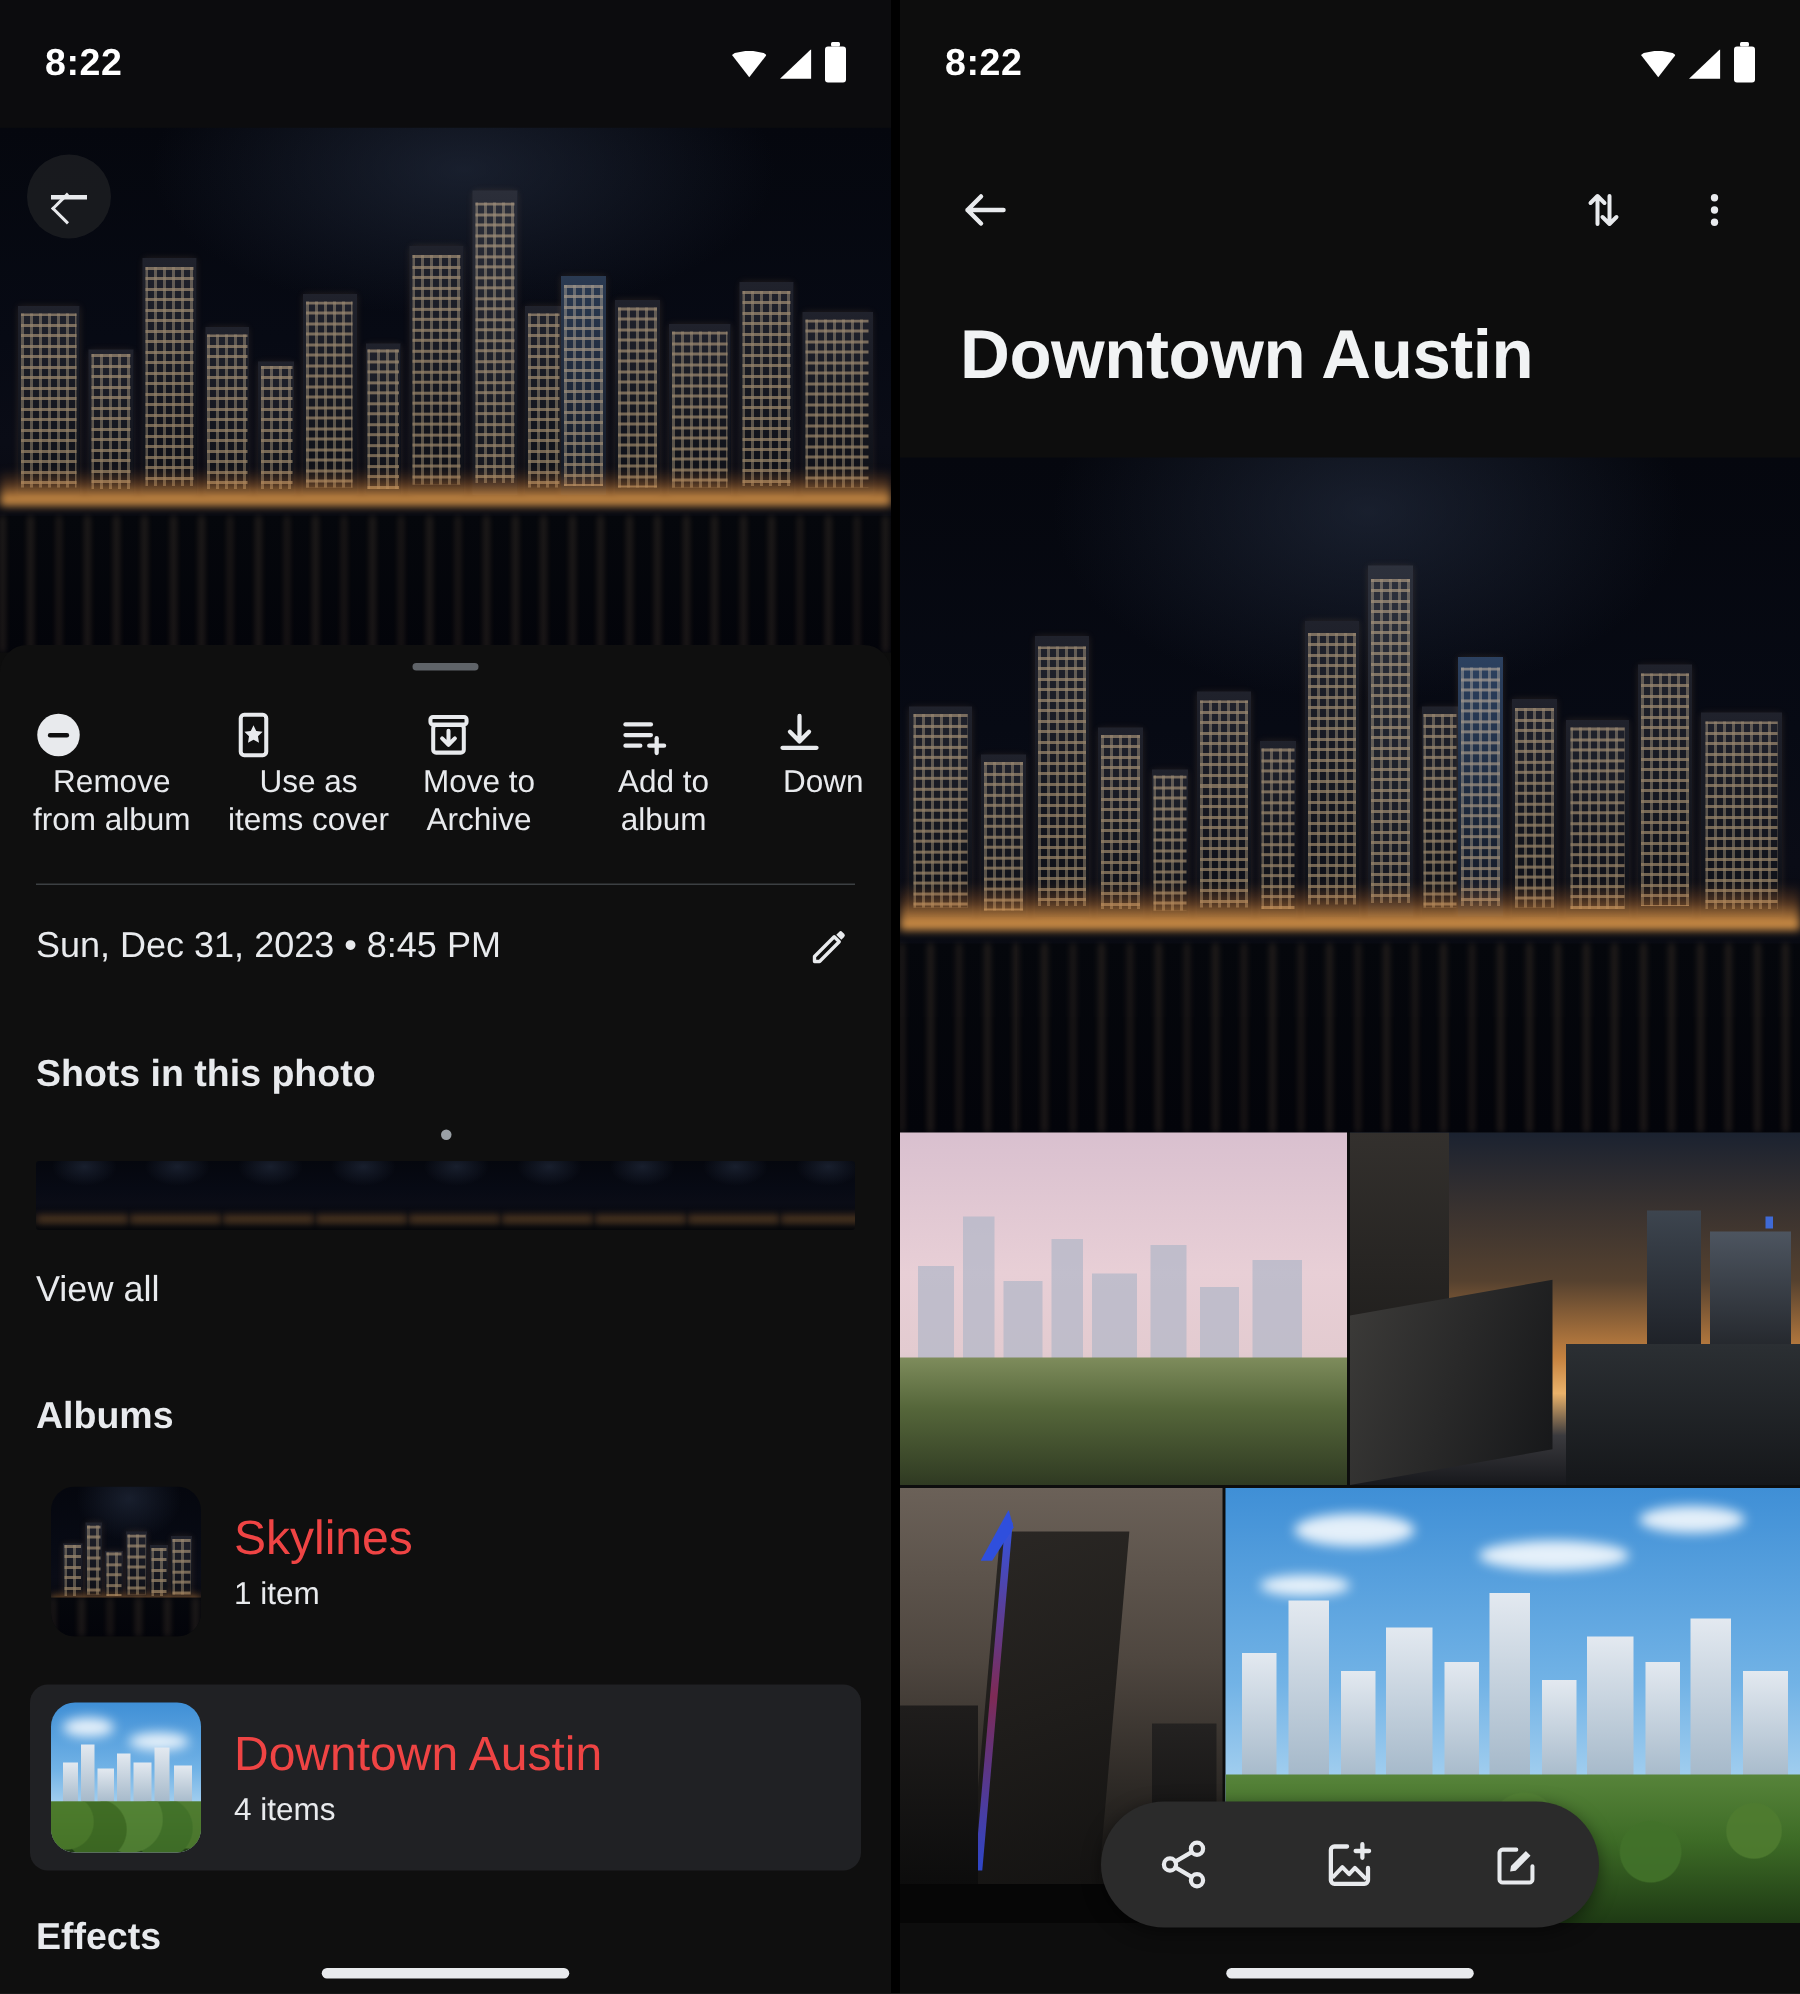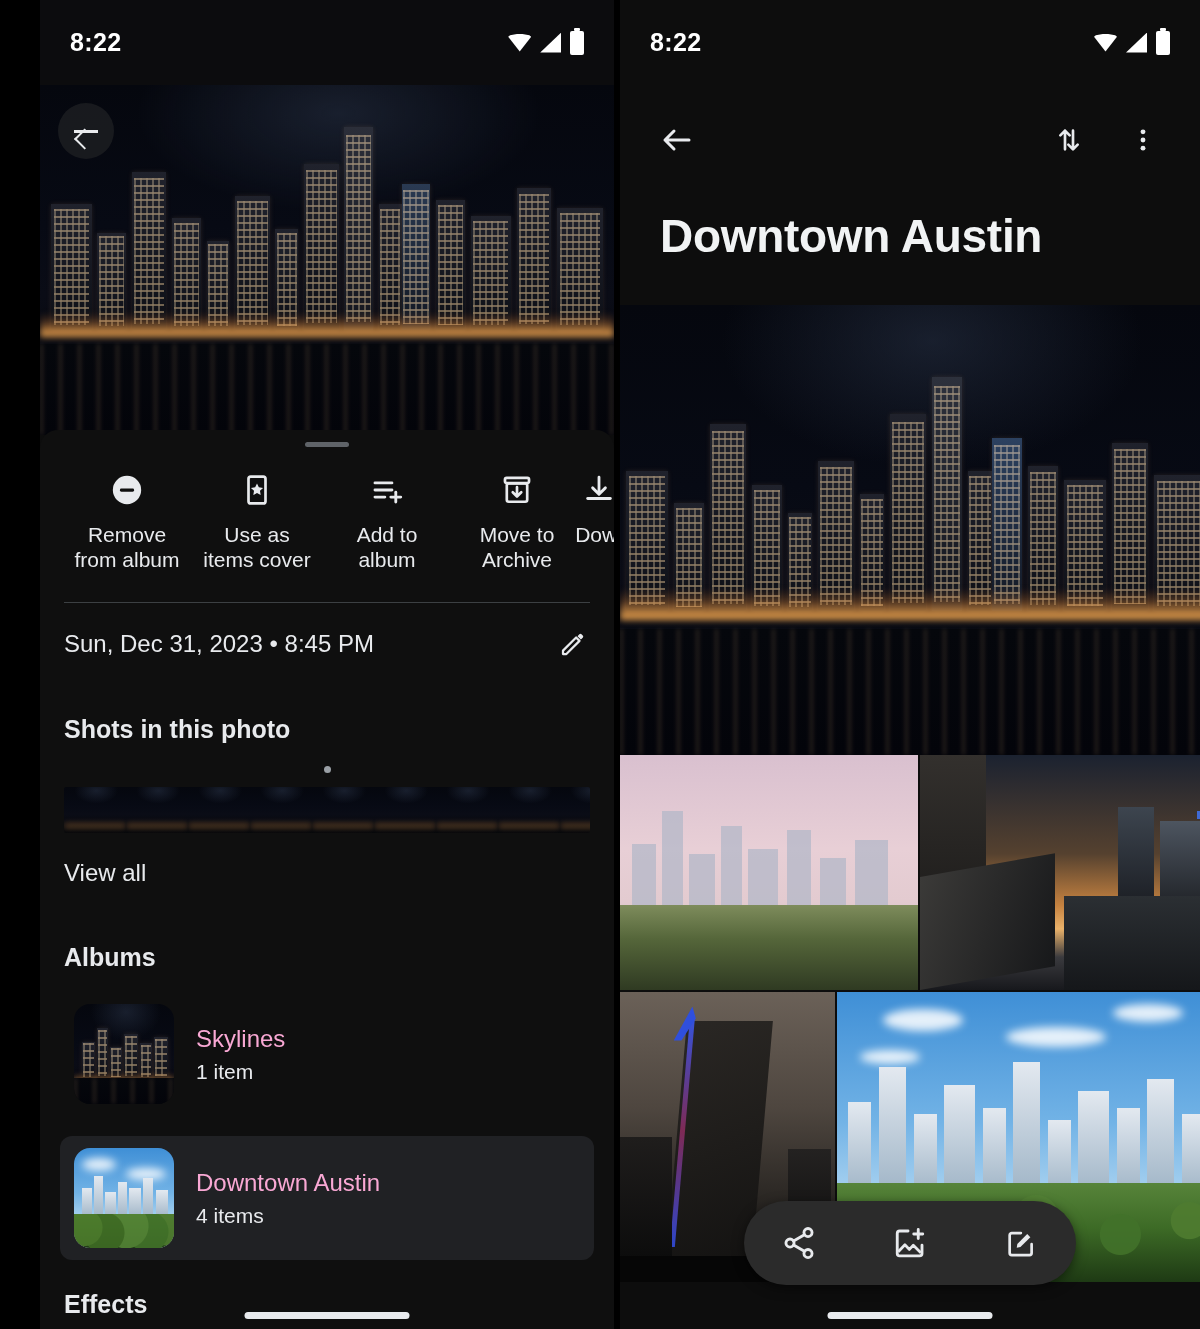--- a/index.html
+++ b/index.html
@@ -1,18 +1,18 @@
 <!DOCTYPE html>
 <html><head>
 <meta charset="utf-8">
 <style>
   * { margin:0; padding:0; box-sizing:border-box; }
   html,body { width:1200px; height:1329px; background:#000; overflow:hidden;
     font-family:"Liberation Sans", sans-serif; }
-  .screens { display:flex; width:1200px; height:1329px;padding-left:40px; }
+  .screens { display:flex; width:1200px; height:1329px; }
   .panel { position:relative; overflow:hidden; background:#0d0d0d; }
   .panel-left { width:594px; height:1329px; }
   .panel-gap { width:6px; height:1329px; background:#000; }
   .panel-right { width:600px; height:1329px; }
 
   
   .statusbar { position:relative; height:85px; display:flex; align-items:center;
     justify-content:space-between; padding:0 30px; z-index:30; }
   .statusbar.overlay { background:#0c0c0e; }
   .status-time { color:#fff; font-size:25px; font-weight:bold; letter-spacing:.4px; }
@@ -89,21 +89,21 @@
     border-left:2.6px solid #e8eaed; border-bottom:2.6px solid #e8eaed; transform:rotate(45deg);
     transform-origin:0 100%; }
 
   
   .sheet { position:absolute; left:0; right:0; top:430px; bottom:0; background:#0f0f0f;
     border-radius:18px 18px 0 0; padding-top:6px; overflow:hidden; }
   .grabber { width:44px; height:5px; border-radius:3px; background:#5f6368; margin:6px auto 0; }
 
   .actions { display:flex; padding:26px 0 4px 22px; gap:0; }
   .action { width:130px; flex:0 0 auto; display:flex; flex-direction:column;
-    align-items:center; gap:15px; }
+    align-items:flex-start; gap:2px; }
   .action-ico { height:34px; display:flex; align-items:center; justify-content:center; }
   .action-lbl { color:#e8eaed; font-size:21px; line-height:25px; text-align:center; }
 
   .svg-ico { display:block; }
 
   .divider { height:1px; background:#3c4043; margin:26px 24px 0; }
 
   .date-row { display:flex; align-items:center; justify-content:space-between;
     padding:26px 26px 0 24px; }
   .date-text { color:#e8eaed; font-size:24px; }
@@ -114,21 +114,21 @@
     margin:22px auto 0; }
   .filmstrip { display:flex; margin:14px 24px 0; height:46px; overflow:hidden; border-radius:2px; }
   .strip-cell { flex:1 0 auto; width:62px; height:46px; }
   .viewall { color:#e8eaed; font-size:24px; padding:26px 24px 0; }
 
   .album-row { display:flex; align-items:center; gap:22px; margin:20px 20px 0;
     padding:12px 14px; border-radius:12px; }
   .album-row.sel { background:#202124; }
   .album-thumb { width:100px; height:100px; border-radius:16px; overflow:hidden; flex:0 0 auto;
     position:relative; }
-  .album-name { color:#f9a8d4; font-size:24px; }
+  .album-name { color:#ef4444; font-size:32px; }
   .album-count { color:#e8eaed; font-size:21px; margin-top:7px; }
 
   .navpill { position:absolute; bottom:10px; left:50%; transform:translateX(-50%);
     width:165px; height:7px; background:#e8eaed; border-radius:5px; z-index:40; }
 
   
   .r-topbar { display:flex; align-items:center; justify-content:space-between;
     padding:0 34px; height:110px; }
   .icon-btn { width:46px; height:46px; display:flex; align-items:center; justify-content:center; }
   .r-right-icons { display:flex; align-items:center; gap:28px; }
@@ -217,44 +217,44 @@
           </div>
           <div class="action-lbl">
             <span>Use as</span><br>
             <span>items cover</span>
           </div>
         </div>
 
         <div class="action">
           <div class="action-ico">
             <svg class="svg-ico" width="34" height="34" viewBox="0 0 24 24">
+              <rect x="3.5" y="3.5" width="17" height="3.6" rx="1.2" fill="none" stroke="#e8eaed" stroke-width="1.9"></rect>
+              <rect x="4.8" y="7.3" width="14.4" height="13" rx="1.4" fill="none" stroke="#e8eaed" stroke-width="1.9"></rect>
+              <path d="M12 10v6.2M9 13.6l3 3 3-3" fill="none" stroke="#e8eaed" stroke-width="1.9" stroke-linecap="round" stroke-linejoin="round"></path>
+            </svg>
+          </div>
+          <div class="action-lbl">
+            <span>Move to</span><br>
+            <span>Archive</span>
+          </div>
+        </div>
+
+        <div class="action">
+          <div class="action-ico">
+            <svg class="svg-ico" width="34" height="34" viewBox="0 0 24 24">
               <rect x="2.5" y="6" width="14" height="2" rx="1" fill="#e8eaed"></rect>
               <rect x="2.5" y="11" width="14" height="2" rx="1" fill="#e8eaed"></rect>
               <rect x="2.5" y="16" width="9" height="2" rx="1" fill="#e8eaed"></rect>
               <rect x="17.2" y="12.5" width="2" height="9" rx="1" fill="#e8eaed"></rect>
               <rect x="13.7" y="16" width="9" height="2" rx="1" fill="#e8eaed"></rect>
             </svg>
           </div>
           <div class="action-lbl">
             <span>Add to</span><br>
             <span>album</span>
-          </div>
-        </div>
-
-        <div class="action">
-          <div class="action-ico">
-            <svg class="svg-ico" width="34" height="34" viewBox="0 0 24 24">
-              <rect x="3.5" y="3.5" width="17" height="3.6" rx="1.2" fill="none" stroke="#e8eaed" stroke-width="1.9"></rect>
-              <rect x="4.8" y="7.3" width="14.4" height="13" rx="1.4" fill="none" stroke="#e8eaed" stroke-width="1.9"></rect>
-              <path d="M12 10v6.2M9 13.6l3 3 3-3" fill="none" stroke="#e8eaed" stroke-width="1.9" stroke-linecap="round" stroke-linejoin="round"></path>
-            </svg>
-          </div>
-          <div class="action-lbl">
-            <span>Move to</span><br>
-            <span>Archive</span>
           </div>
         </div>
 
         <div class="action" style="width:60px;">
           <div class="action-ico" style="margin-left:-26px;">
             <svg class="svg-ico" width="34" height="34" viewBox="0 0 24 24">
               <path d="M12 3v11M7.5 10.5L12 15l4.5-4.5" fill="none" stroke="#e8eaed" stroke-width="2" stroke-linecap="round" stroke-linejoin="round"></path>
               <path d="M4 18h16" stroke="#e8eaed" stroke-width="2" stroke-linecap="round"></path>
             </svg>
           </div>

